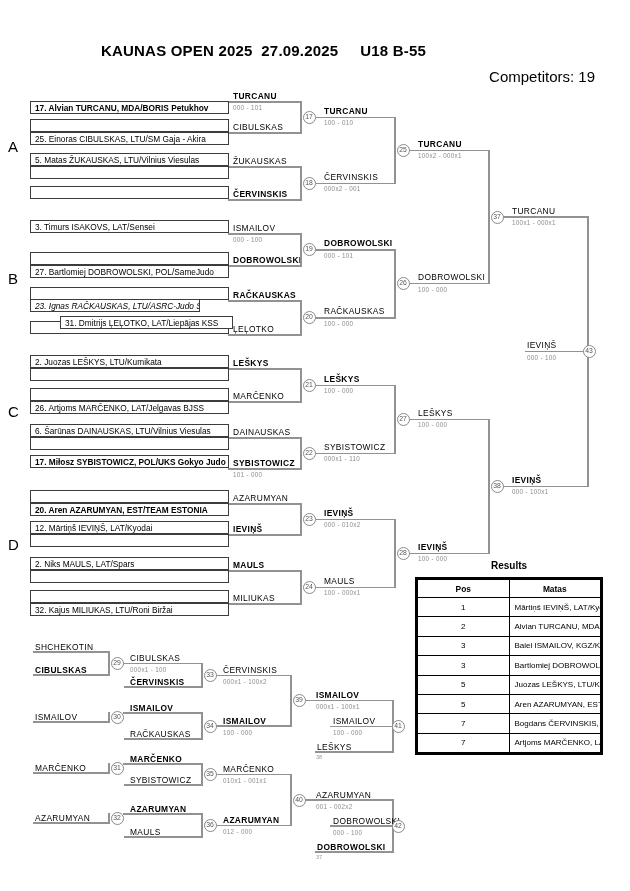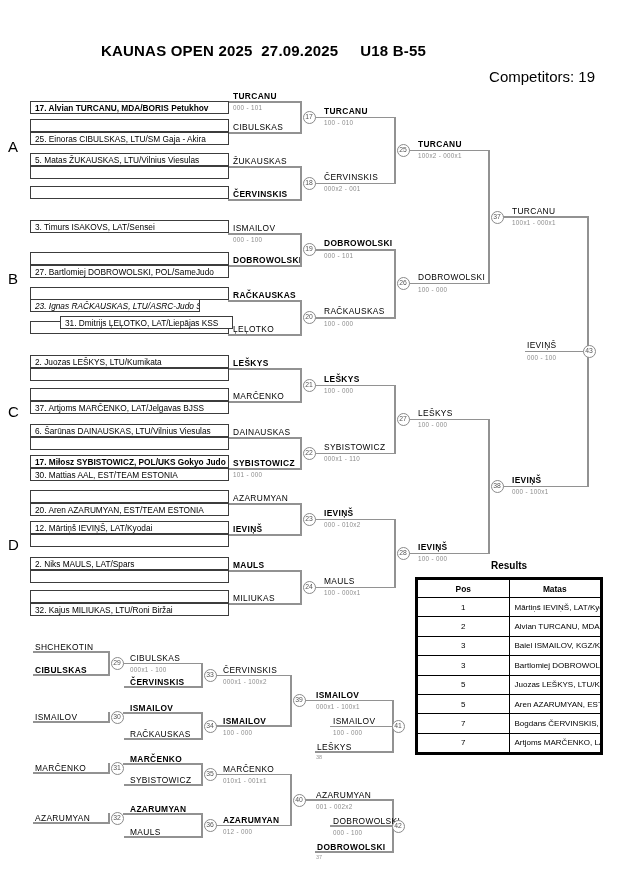--- a/index.html
+++ b/index.html
@@ -117,34 +117,33 @@
     <div class="hl" style="left: 228px; top: 334px; width: 73px;"></div>
     <div class="pbox" style="left: 30px; top: 321px; width: 199px; height: 13px;"></div>
     <div class="pbox" style="left: 30px; top: 316px; width: 173px; height: 13px; margin-left: 30px;">31. Dmitrijs ĻEĻOTKO, LAT/Liepājas KSS</div>
     <div class="lbl" style="left: 233px; top: 323.5px;">ĻEĻOTKO</div>
     <div class="hl" style="left: 228px; top: 368px; width: 73px;"></div>
     <div class="pbox" style="left: 30px; top: 355px; width: 199px; height: 13px;">2. Juozas LEŠKYS, LTU/Kumikata</div>
     <div class="pbox" style="left: 30px; top: 368px; width: 199px; height: 13px;"></div>
     <div class="lbl b" style="left: 233px; top: 357.5px;">LEŠKYS</div>
     <div class="hl" style="left: 228px; top: 401px; width: 73px;"></div>
     <div class="pbox" style="left: 30px; top: 388px; width: 199px; height: 13px;"></div>
-    <div class="pbox" style="left: 30px; top: 401px; width: 199px; height: 13px;">37. Artjoms MARČENKO, LAT/Jelgavas BJSS</div>
+    <div class="pbox" style="left: 30px; top: 401px; width: 199px; height: 13px;">26. Artjoms MARČENKO, LAT/Jelgavas BJSS</div>
     <div class="lbl" style="left: 233px; top: 390.5px;">MARČENKO</div>
     <div class="hl" style="left: 228px; top: 437px; width: 73px;"></div>
     <div class="pbox" style="left: 30px; top: 424px; width: 199px; height: 13px;">6. Šarūnas DAINAUSKAS, LTU/Vilnius Viesulas</div>
     <div class="pbox" style="left: 30px; top: 437px; width: 199px; height: 13px;"></div>
     <div class="lbl" style="left: 233px; top: 426.5px;">DAINAUSKAS</div>
     <div class="hl" style="left: 228px; top: 468px; width: 73px;"></div>
     <div class="pbox b" style="left: 30px; top: 455px; width: 199px; height: 13px;">17. Miłosz SYBISTOWICZ, POL/UKS Gokyo Judo</div>
-    <div class="pbox" style="left: 30px; top: 468px; width: 199px; height: 13px;">30. Mattias AAL, EST/TEAM ESTONIA</div>
     <div class="lbl b" style="left: 233px; top: 457.5px;">SYBISTOWICZ</div>
     <div class="score" style="left: 233px; top: 470.5px;">101 - 000</div>
     <div class="hl" style="left: 228px; top: 503px; width: 73px;"></div>
     <div class="pbox" style="left: 30px; top: 490px; width: 199px; height: 13px;"></div>
-    <div class="pbox" style="left: 30px; top: 503px; width: 199px; height: 13px;">20. Aren AZARUMYAN, EST/TEAM ESTONIA</div>
+    <div class="pbox" style="left: 30px; top: 503px; width: 199px; height: 13px; font-weight: bold;">20. Aren AZARUMYAN, EST/TEAM ESTONIA</div>
     <div class="lbl" style="left: 233px; top: 492.5px;">AZARUMYAN</div>
     <div class="hl" style="left: 228px; top: 534px; width: 73px;"></div>
     <div class="pbox" style="left: 30px; top: 521px; width: 199px; height: 13px;">12. Mārtiņš IEVIŅŠ, LAT/Kyodai</div>
     <div class="pbox" style="left: 30px; top: 534px; width: 199px; height: 13px;"></div>
     <div class="lbl b" style="left: 233px; top: 523.5px;">IEVIŅŠ</div>
     <div class="hl" style="left: 228px; top: 570px; width: 73px;"></div>
     <div class="pbox" style="left: 30px; top: 557px; width: 199px; height: 13px;">2. Niks MAULS, LAT/Spars</div>
     <div class="pbox" style="left: 30px; top: 570px; width: 199px; height: 13px;"></div>
     <div class="lbl b" style="left: 233px; top: 559.5px;">MAULS</div>
     <div class="hl" style="left: 228px; top: 603px; width: 73px;"></div>

